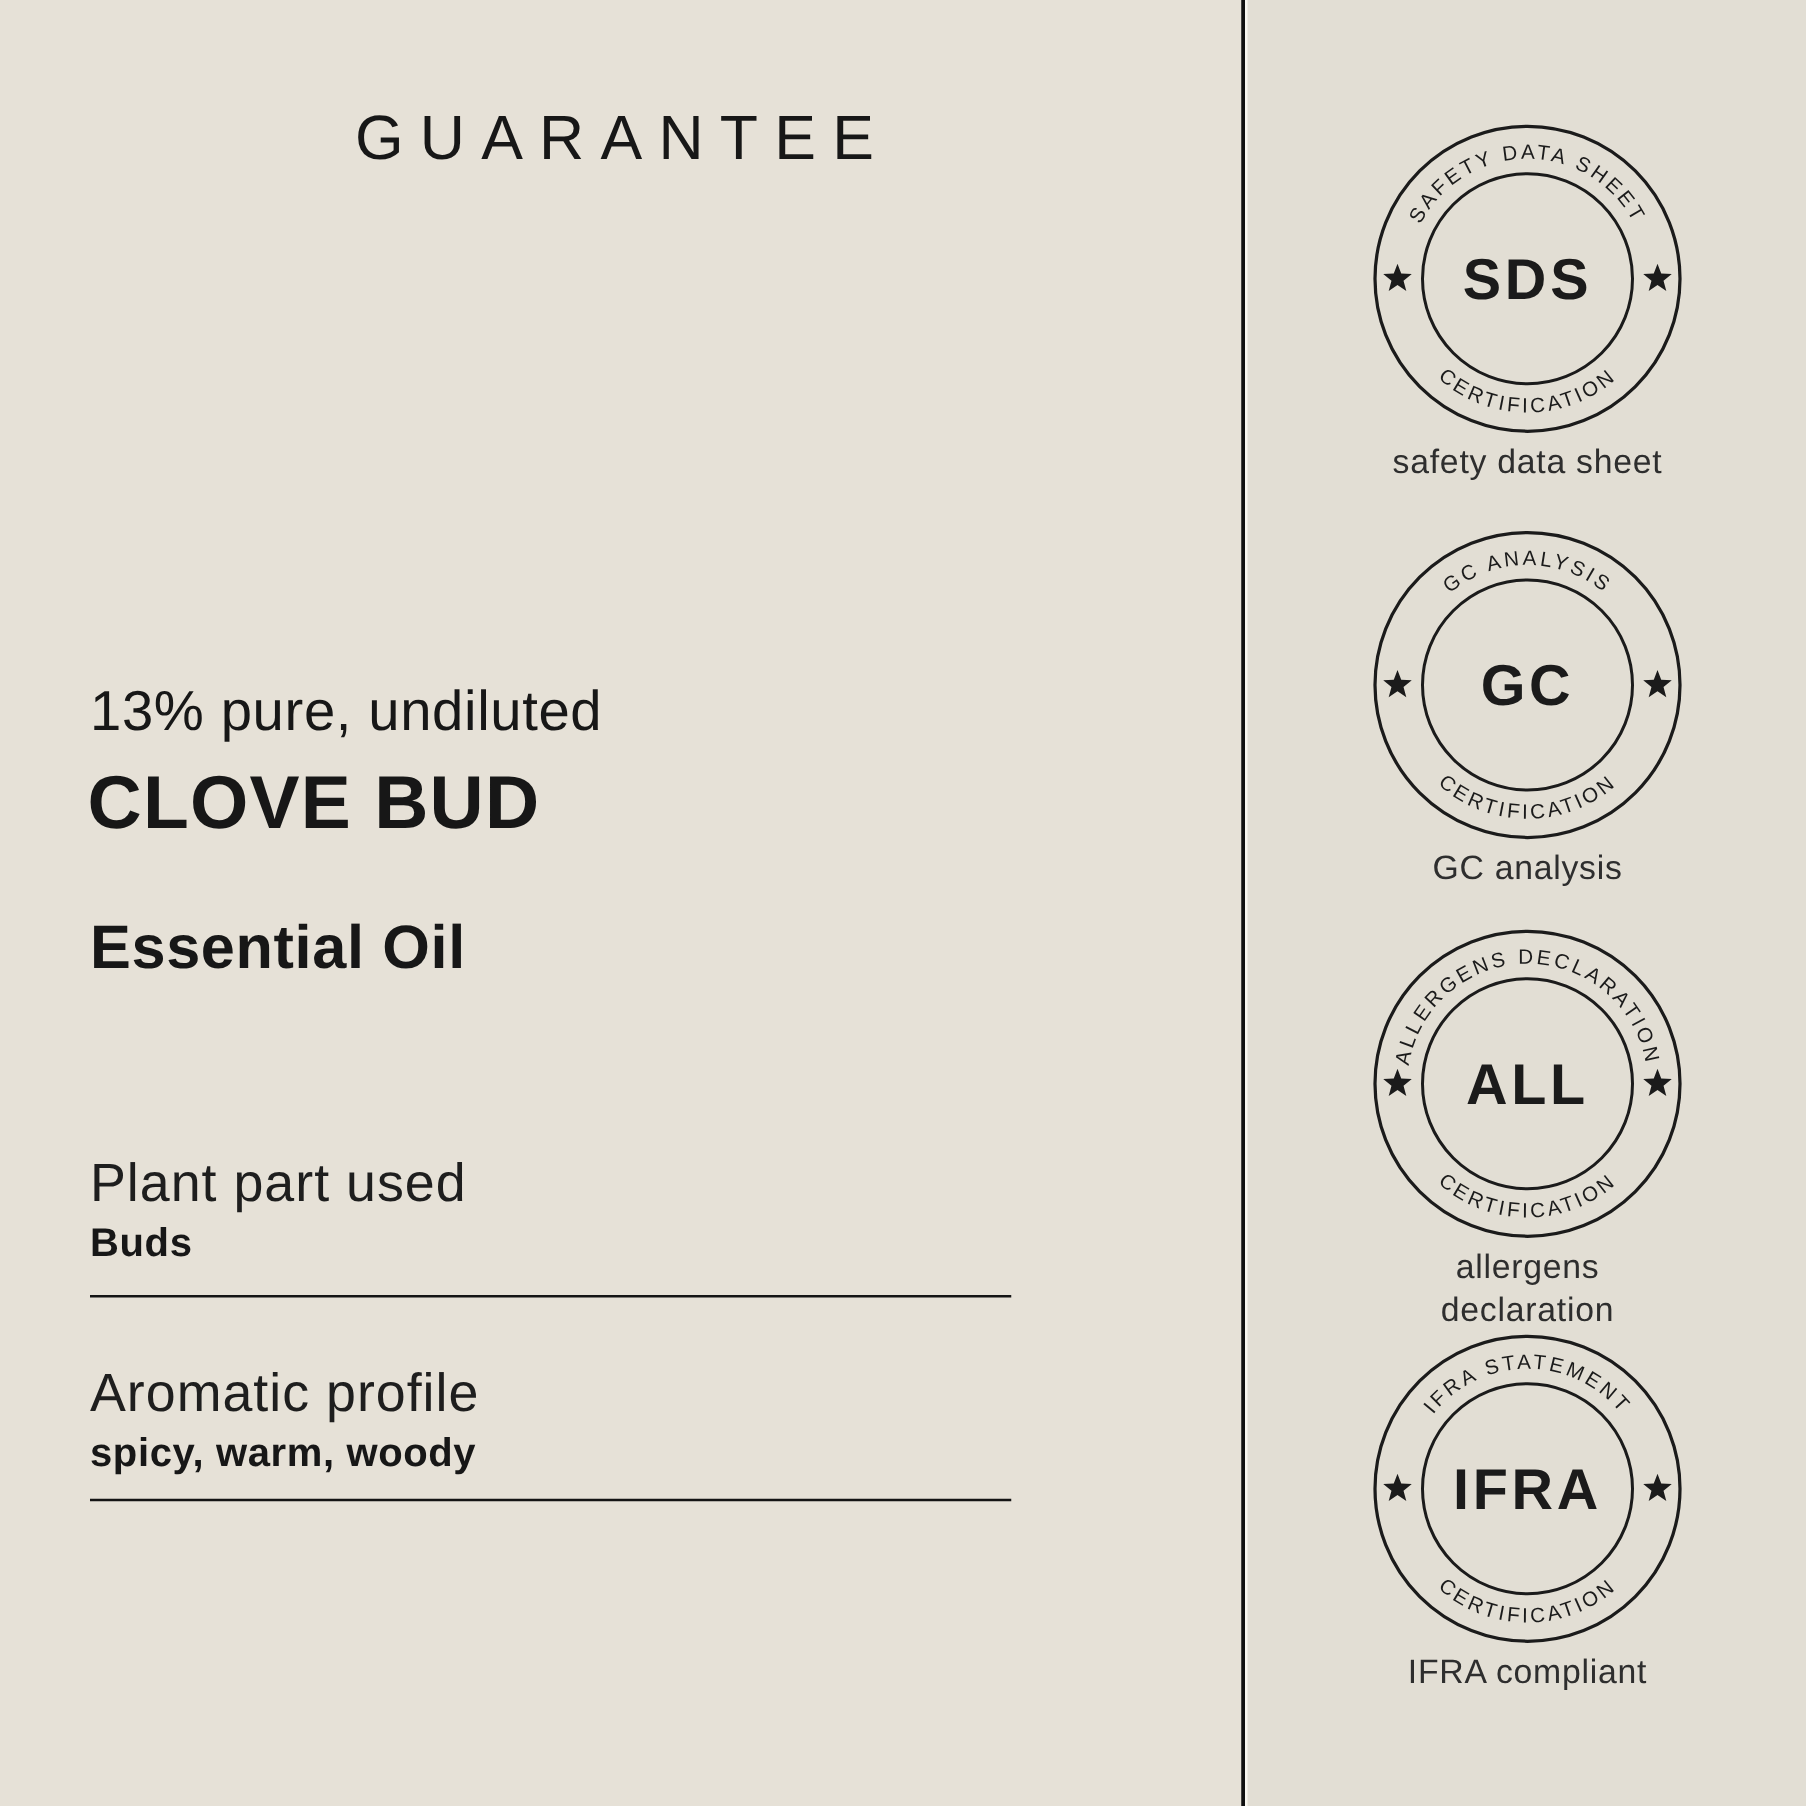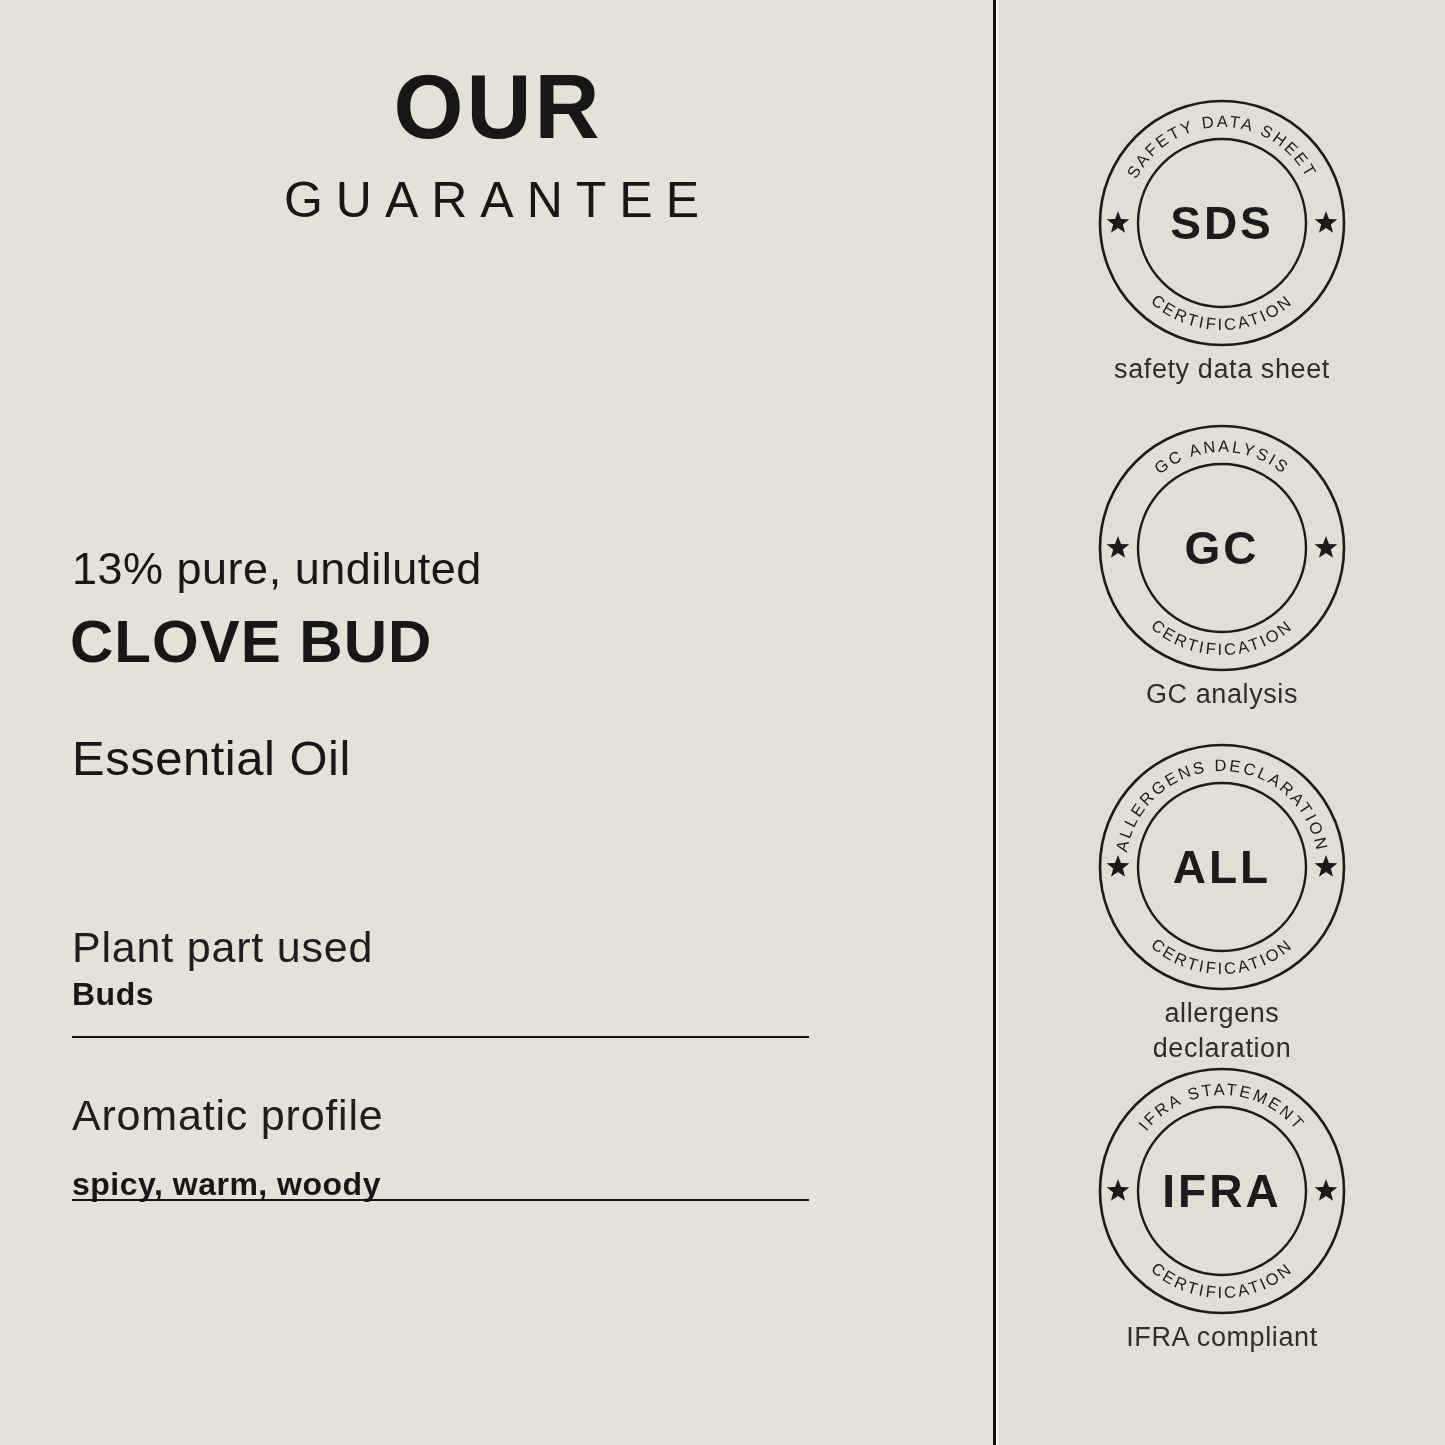--- a/index.html
+++ b/index.html
@@ -46,38 +46,38 @@
   .tagline{
     position:absolute;left:72px;top:546px;
     font-size:45px;font-weight:400;letter-spacing:0.5px;line-height:1;
   }
   .product-name{
     position:absolute;left:70px;top:612px;
     font-size:60px;font-weight:700;letter-spacing:1px;line-height:1;
   }
   .product-subtitle{
     position:absolute;left:72px;top:734px;
-    font-size:49px;font-weight:400;letter-spacing:0.5px;line-height:1;
+    font-size:49px;font-weight:700;letter-spacing:0.5px;line-height:1;
   }
   .detail-label{
     position:absolute;left:72px;
     font-size:43px;font-weight:400;letter-spacing:0.8px;line-height:1;color:#1e1e1e;
   }
   .detail-value{
     position:absolute;left:72px;
     font-size:32px;font-weight:700;letter-spacing:0.5px;line-height:1;
   }
   .rule{
     position:absolute;left:72px;width:737px;height:2px;background:#141414;
   }
   #detail-label-0{top:926px;}
   #detail-value-0{top:978px;}
   #rule-0{top:1036px;}
   #detail-label-1{top:1094px;}
-  #detail-value-1{top:1146px;margin-top:22px;}
+  #detail-value-1{top:1146px;}
   #rule-1{top:1199px;}
   
   .badge{
     position:absolute;left:1092px;width:260px;text-align:center;
   }
   #badge-0{top:98px;}
   #badge-1{top:423px;}
   #badge-2{top:742px;}
   #badge-3{top:1066px;}
   .stamp{display:block;margin:0 auto;width:250px;height:250px;}
@@ -102,21 +102,20 @@
   }
 </style>
 </head>
 <body>
 
 <div class="right-panel"></div>
 <div class="divider"></div>
 <div class="divider-highlight"></div>
 
 <header class="title-wrap">
-  <div class="title-line1">OUR</div>
   <div class="title-line2">GUARANTEE</div>
 </header>
 
 <div class="tagline">13% pure, undiluted</div>
 <div class="product-name">CLOVE BUD</div>
 <div class="product-subtitle">Essential Oil</div>
 
 <div id="detail-label-0" class="detail-label">Plant part used</div>
 <div id="detail-value-0" class="detail-value">Buds</div>
 <div id="rule-0" class="rule"></div>

